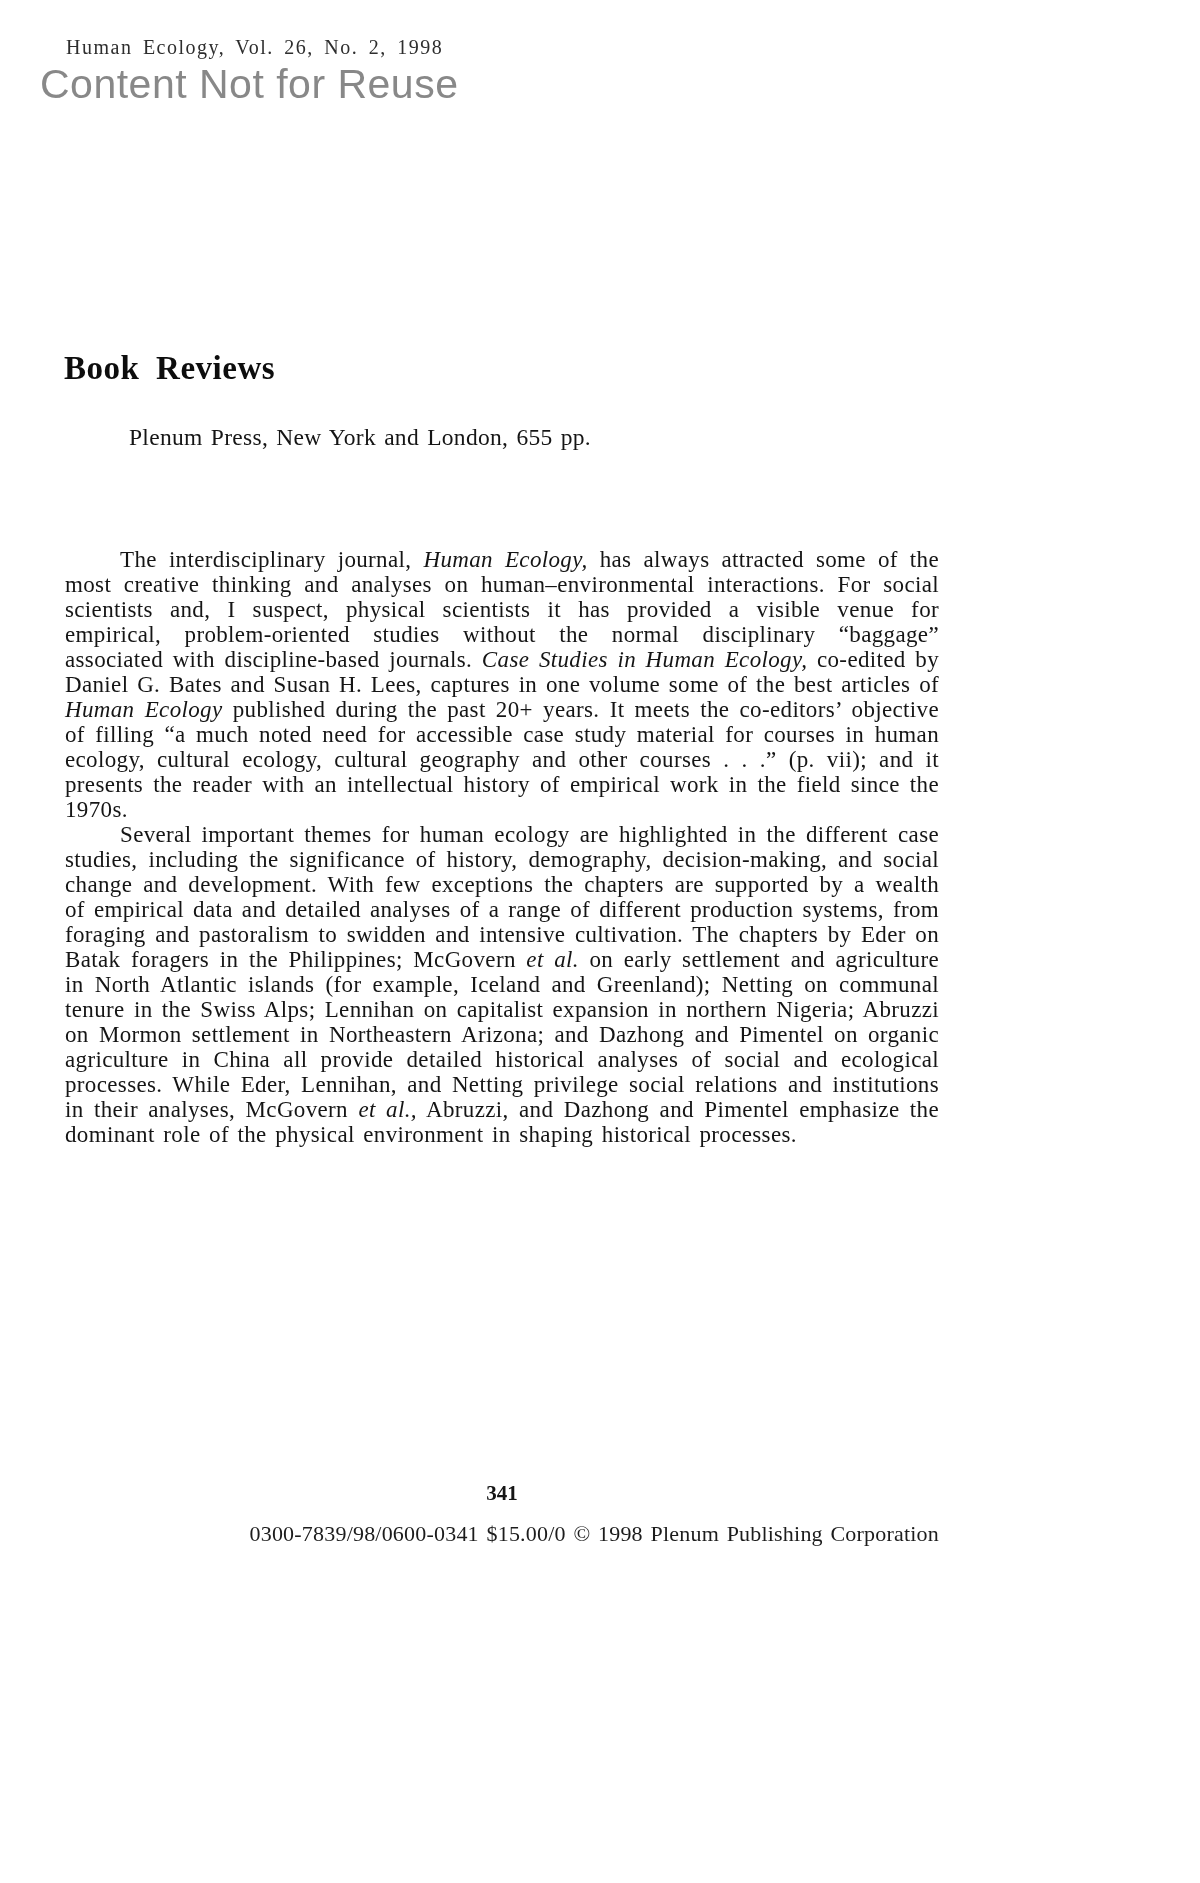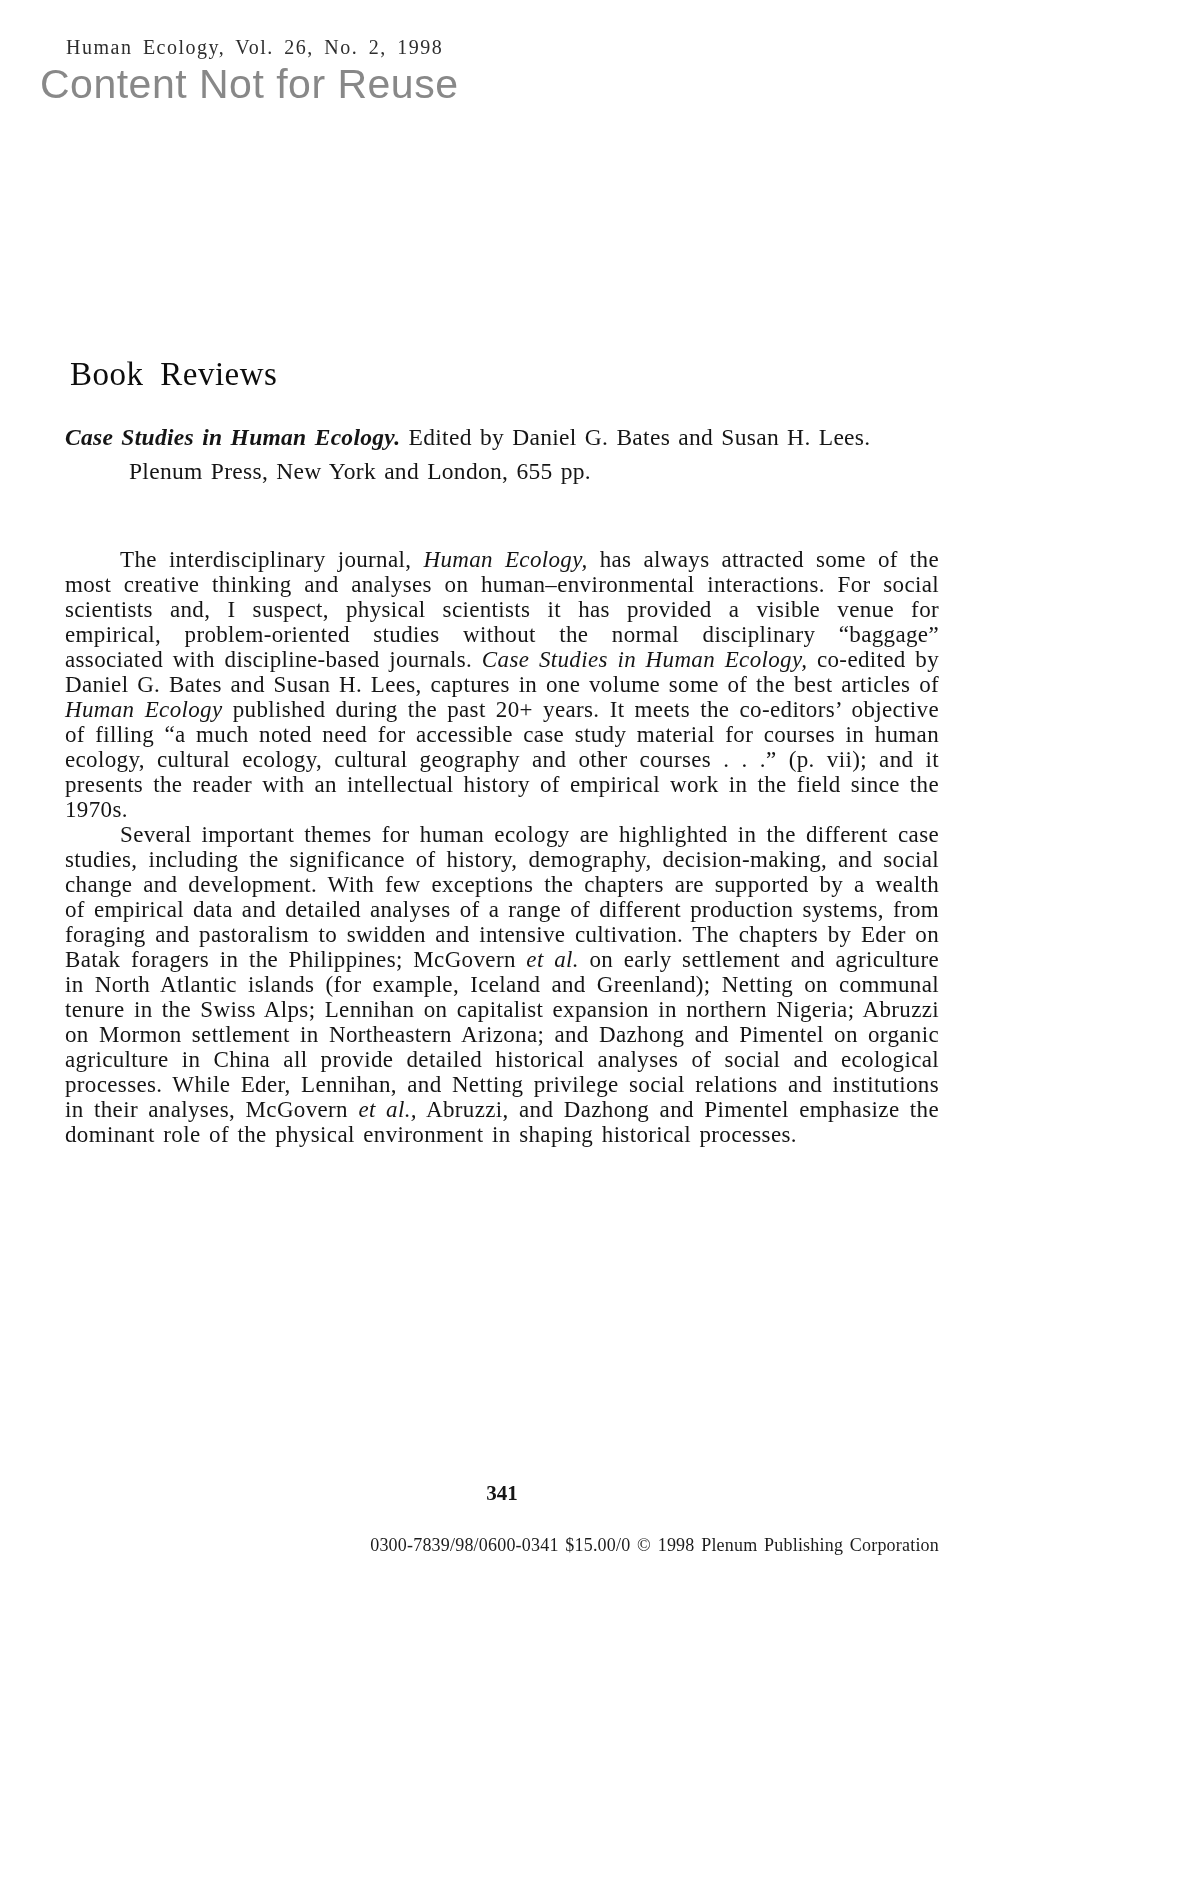--- a/index.html
+++ b/index.html
@@ -30,23 +30,23 @@
     font-family: "Liberation Sans", sans-serif;
     font-size: 41px;
     color: rgba(106, 106, 106, 0.8);
     letter-spacing: 0.5px;
     white-space: nowrap;
   }
   .section-title {
     position: absolute;
     top: 350px;
     left: 64px;
-    margin: 6px;
+    margin: 0;
     font-size: 33px;
-    font-weight: normal;
+    font-weight: bold;
     letter-spacing: 0.5px;
     word-spacing: 8px;
     color: #0d0d0d;
   }
   .citation {
     position: absolute;
     top: 420px;
     left: 65px;
     width: 874px;
     font-size: 23.5px;
@@ -77,40 +77,38 @@
     text-align: center;
     font-size: 21px;
     font-weight: bold;
   }
   .copyright {
     position: absolute;
     top: 1521px;
     left: 65px;
     width: 874px;
     text-align: right;
-    font-size: 18px;
+    font-size: 22px;
     letter-spacing: 0.2px;
     word-spacing: 2px;
     color: #1c1c1c;
-    margin-top: 14px;
   }
 </style>
 </head>
 <body>
 
 <div class="page">
 
   <div class="journal-header">Human Ecology, Vol. 26, No. 2, 1998</div>
 
   <div class="watermark">Content Not for Reuse</div>
 
   <h1 class="section-title">Book Reviews</h1>
 
   <div class="citation">
-    <div class="citation-line1"><span class="run-italic run-bold">Case Studies in Human Ecology.</span><span> Edited by Daniel G. Bates and Susan H. Lees.</span></div>
     <div class="citation-line2">Plenum Press, New York and London, 655 pp.</div>
   </div>
 
   <div class="body-text">
     <p><span>The interdisciplinary journal, </span><span class="run-italic">Human Ecology,</span><span> has always attracted some of the most creative thinking and analyses on human–environmental interactions. For social scientists and, I suspect, physical scientists it has provided a visible venue for empirical, problem-oriented studies without the normal disciplinary “baggage” associated with discipline-based journals. </span><span class="run-italic">Case Studies in Human Ecology,</span><span> co-edited by Daniel G. Bates and Susan H. Lees, captures in one volume some of the best articles of </span><span class="run-italic">Human Ecology</span><span> published during the past 20+ years. It meets the co-editors’ objective of filling “a much noted need for accessible case study material for courses in human ecology, cultural ecology, cultural geography and other courses . . .” (p. vii); and it presents the reader with an intellectual history of empirical work in the field since the 1970s.</span></p>
     <p><span>Several important themes for human ecology are highlighted in the different case studies, including the significance of history, demography, decision-making, and social change and development. With few exceptions the chapters are supported by a wealth of empirical data and detailed analyses of a range of different production systems, from foraging and pastoralism to swidden and intensive cultivation. The chapters by Eder on Batak foragers in the Philippines; McGovern </span><span class="run-italic">et al.</span><span> on early settlement and agriculture in North Atlantic islands (for example, Iceland and Greenland); Netting on communal tenure in the Swiss Alps; Lennihan on capitalist expansion in northern Nigeria; Abruzzi on Mormon settlement in Northeastern Arizona; and Dazhong and Pimentel on organic agriculture in China all provide detailed historical analyses of social and ecological processes. While Eder, Lennihan, and Netting privilege social relations and institutions in their analyses, McGovern </span><span class="run-italic">et al.,</span><span> Abruzzi, and Dazhong and Pimentel emphasize the dominant role of the physical environment in shaping historical processes.</span></p>
   </div>
 
   <div class="page-number">341</div>
 

